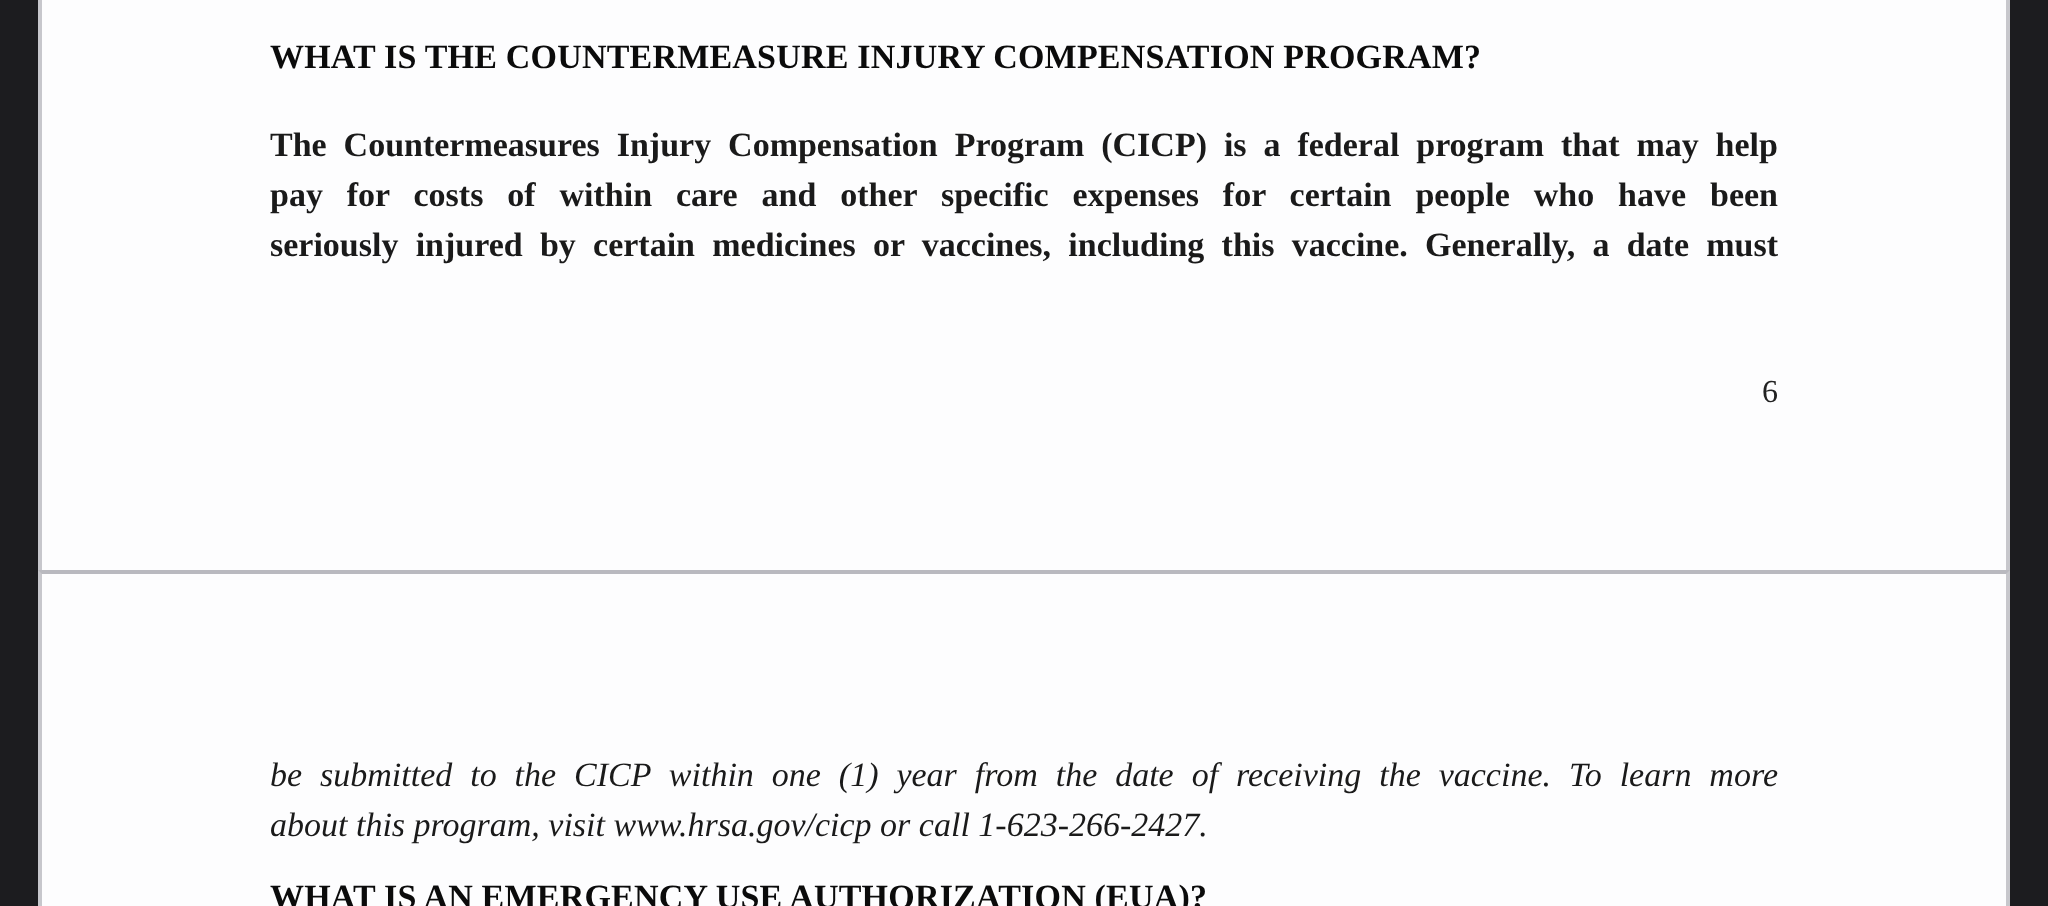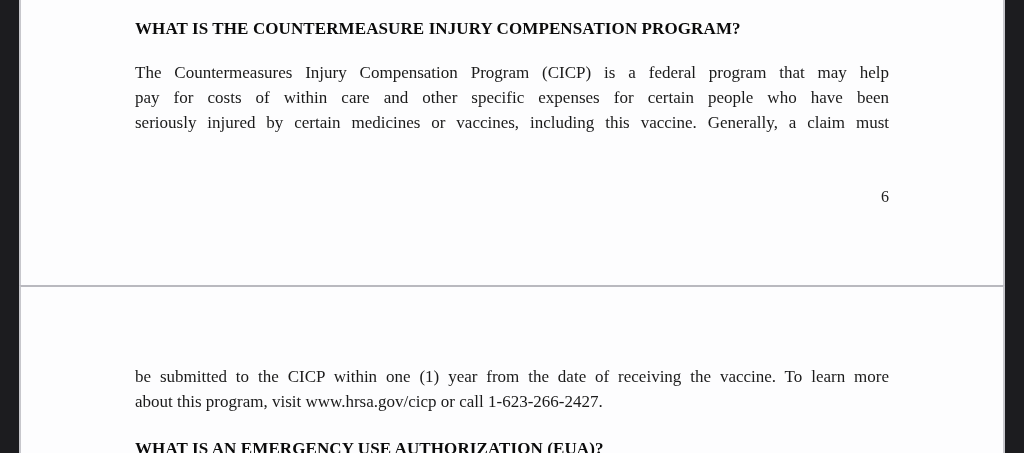--- a/index.html
+++ b/index.html
@@ -53,22 +53,22 @@
   .h-cicp { top: 16px; }
   .h-eua  { top: 149px; }
   .para {
     position: absolute;
     left: 114px;
     width: 754px;
     font-size: 17px;
     line-height: 25px;
     color: #1a1a1a;
   }
-  .para-top    { top: 60px; }
-  .para-bottom { top: 77px; }
+  .para-top    { top: 60px; font-weight: bold; }
+  .para-bottom { top: 88px; font-style: italic; }
   .jline {
     text-align: justify;
     text-align-last: justify;
   }
   .lline {
     text-align: left;
   }
   .pagenum {
     position: absolute;
     left: 860px;
@@ -81,21 +81,21 @@
 </head>
 <body>
 
 <div class="viewer">
 
   <div class="page page-top">
     <h1 class="heading h-cicp">WHAT IS THE COUNTERMEASURE INJURY COMPENSATION PROGRAM?</h1>
     <div class="para para-top">
       <div class="jline">The Countermeasures Injury Compensation Program (CICP) is a federal program that may help</div>
       <div class="jline">pay for costs of within care and other specific expenses for certain people who have been</div>
-      <div class="jline">seriously injured by certain medicines or vaccines, including this vaccine. Generally, a claim must</div>
+      <div class="jline">seriously injured by certain medicines or vaccines, including this vaccine. Generally, a date must</div>
     </div>
     <div class="pagenum">6</div>
   </div>
 
   <div class="page page-bottom">
     <div class="para para-bottom">
       <div class="jline">be submitted to the CICP within one (1) year from the date of receiving the vaccine. To learn more</div>
       <div class="lline">about this program, visit www.hrsa.gov/cicp or call 1-623-266-2427.</div>
     </div>
     <h1 class="heading h-eua">WHAT IS AN EMERGENCY USE AUTHORIZATION (EUA)?</h1>

